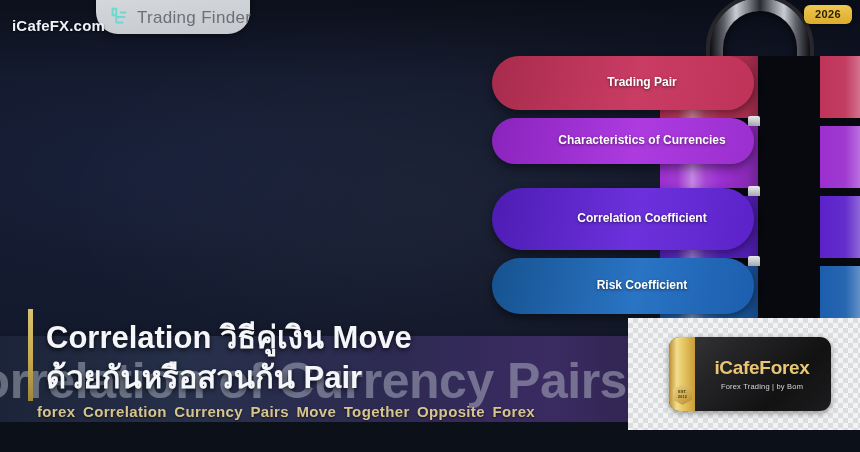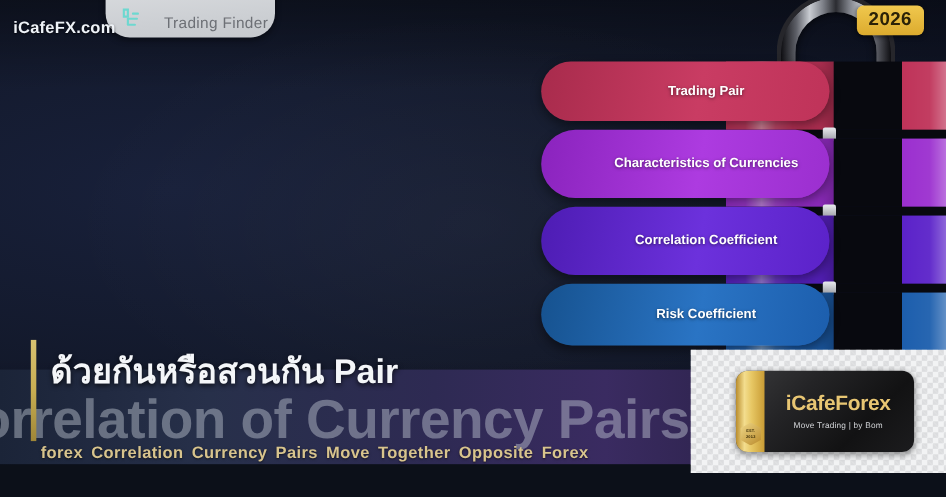--- a/index.html
+++ b/index.html
@@ -65,25 +65,24 @@
     align-items: flex-end;
     padding-bottom: 6px;
     box-sizing: border-box;
   }
   .tf-logo {
     width: 22px; height: 22px;
     margin-left: 12px; margin-right: 7px;
     flex: 0 0 auto;
   }
   .tf-name {
-    font-size: 14px;
+    font-size: 17px;
     color: #6d7076;
     letter-spacing: 0.3px;
     white-space: nowrap;
-    margin-left: 12px;
   }
 
   
   .lock-wrap {
     position: absolute;
     left: 484px;
     top: 0;
     width: 376px;
     height: 330px;
     z-index: 3;
@@ -177,25 +176,25 @@
     padding: 0 14px 0 52px;
     box-sizing: border-box;
     z-index: 5;
     text-shadow: 0 1px 3px rgba(0,0,0,0.55);
     box-shadow: 0 4px 10px rgba(0,0,0,0.45);
   }
 
   
   .badge-2026 {
     position: absolute;
-    right: 20px;
+    right: 8px;
     top: 5px;
     background: linear-gradient(180deg,#f0c84e 0%, #dcab2e 100%);
     color: #2b2207;
-    font-size: 17px;
+    font-size: 11px;
     font-weight: bold;
     padding: 3px 11px 4px;
     border-radius: 6px;
     letter-spacing: 0.4px;
     z-index: 9;
     box-shadow: 0 1px 4px rgba(0,0,0,0.5);
   }
 
   
   .caption-band {
@@ -387,51 +386,52 @@
             <div class="gleam"></div>
           </div>
       </div>
     </div>
   </div>
 
   <div class="pill" style="top:56px;  height:54px; background:linear-gradient(100deg,#a82b4c 0%,#c93c63 55%,#bf3359 100%);">
     <span>Trading Pair</span>
   </div>
 
-  <div class="pill" style="top:118px; height:62px; background:linear-gradient(100deg,#8a23bd 0%,#ad3be0 55%,#9b2fcf 100%);">
+  <div class="pill" style="top:118px; height:46px; background:linear-gradient(100deg,#8a23bd 0%,#ad3be0 55%,#9b2fcf 100%);">
     <span>Characteristics of Currencies</span>
   </div>
 
   <div class="pill" style="top:188px; height:62px; background:linear-gradient(100deg,#4d1cb3 0%,#6c31dc 55%,#5b22c9 100%);">
     <span>Correlation Coefficient</span>
   </div>
 
   <div class="pill" style="top:258px; height:56px; background:linear-gradient(100deg,#16528f 0%,#2a74c4 55%,#1c5ead 100%);">
     <span>Risk Coefficient</span>
   </div>
 
   <div class="badge-2026">2026</div>
 
   <div class="gold-bar"></div>
 
   <div class="headline">
+    <div>Correlation วิธีคู่เงิน Move</div>
     <div>ด้วยกันหรือสวนกัน Pair</div>
   </div>
 
   <div class="keywords">forex  Correlation  Currency Pairs  Move  Together  Opposite  Forex</div>
 
   <div class="logo-card">
     <div class="logo-inner">
       <div class="logo-stripe"></div>
       <div class="logo-hex">
         <span>EST.</span>
         <span>2012</span>
       </div>
       <div class="logo-name">iCafeForex</div>
-      <div class="logo-tag">Move Trading | by Bom</div>
+      <div class="logo-tag">Forex Trading | by Bom</div>
     </div>
   </div>
 
   <div class="bg-vignette"></div>
   <div class="bg-bottomfill"></div>
 
   <div class="wm-text">iCafeFX.com</div>
 
   <div class="tf-tab">
     <svg class="tf-logo" viewBox="0 0 24 24">

